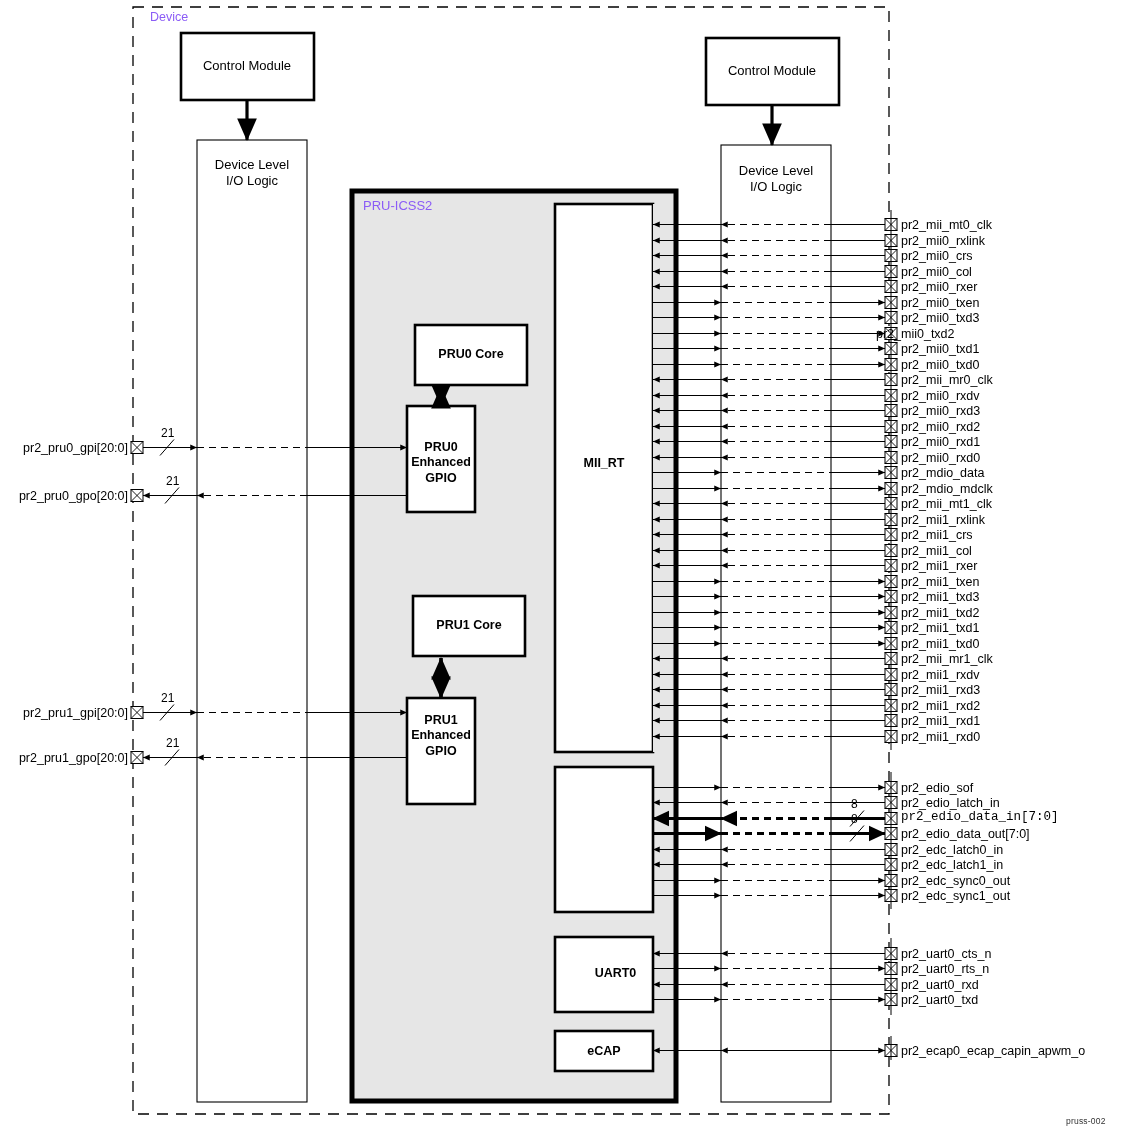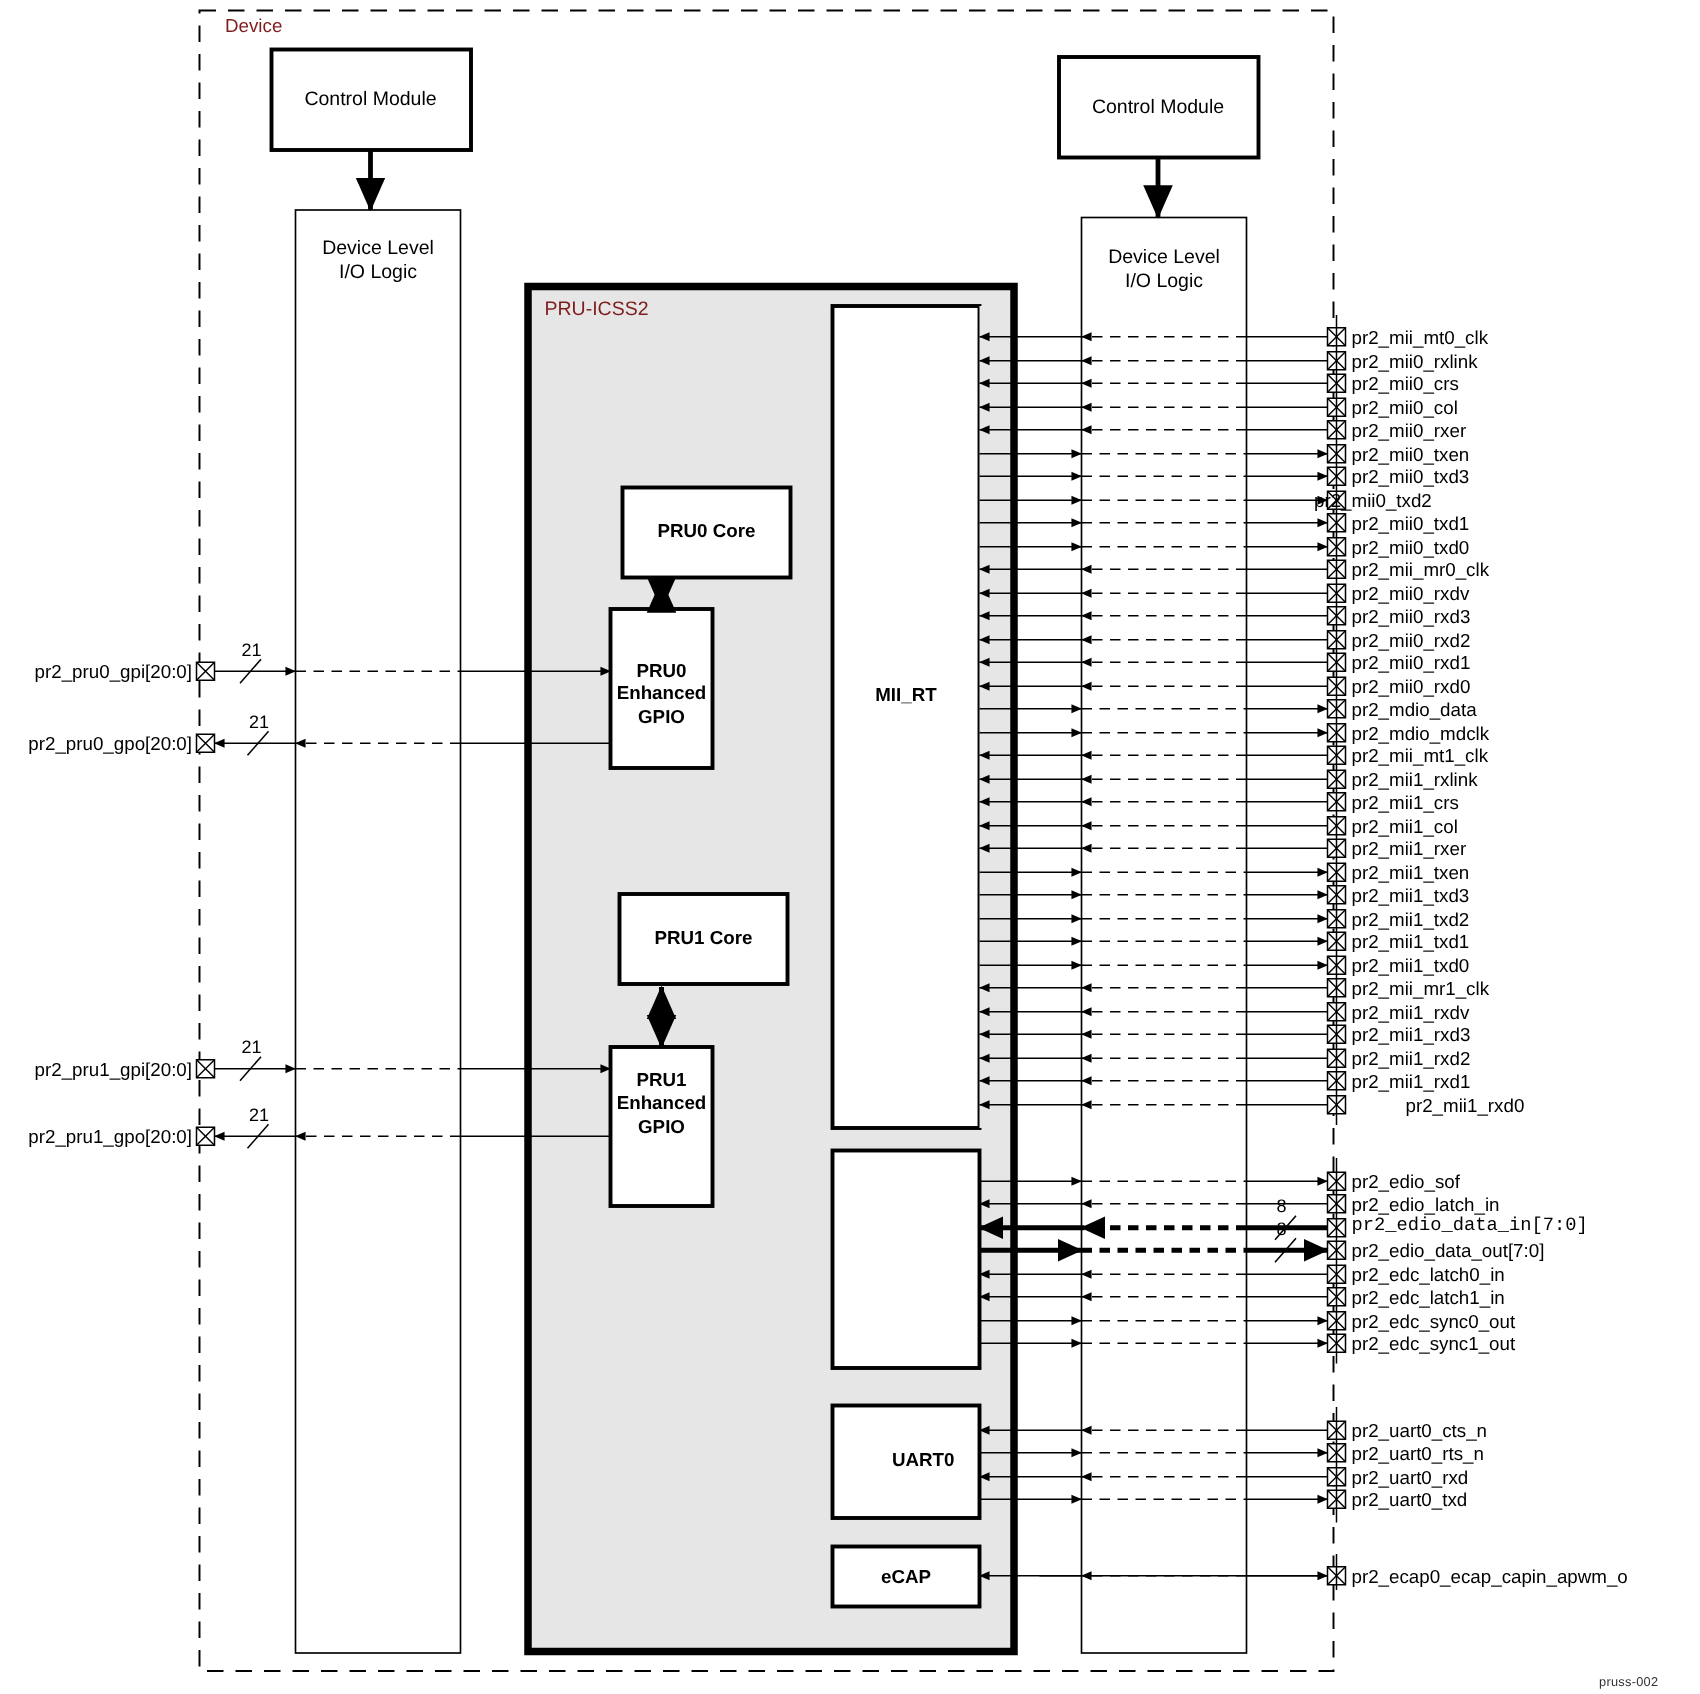--- a/index.html
+++ b/index.html
@@ -1,19 +1,19 @@
 <!DOCTYPE html>
 <html><head>
 <meta charset="utf-8">
 <style>
   html,body{margin:0;padding:0;background:#ffffff;}
   body{width:1133px;height:1129px;font-family:"Liberation Sans",sans-serif;color:#000;}
   #stage{position:relative;width:1133px;height:1129px;overflow:hidden;}
   svg{position:absolute;left:0;top:0;}
-  .lbl{position:absolute;font-size:12.5px;color:#7f1d1d;white-space:nowrap;line-height:1.05;}
+  .lbl{position:absolute;font-size:12.5px;color:#8b5cf6;white-space:nowrap;line-height:1.05;}
   .blklbl{position:absolute;text-align:center;white-space:pre-line;line-height:1.22;}
   .thin-box-label{font-size:13px;}
   .bold-label{font-weight:bold;font-size:12.5px;}
   .pinlabel{position:absolute;font-size:12.5px;white-space:nowrap;transform:translateY(-50%);}
   .buswidth{position:absolute;font-size:12px;}
   .corner-tag{position:absolute;font-size:8.5px;color:#333;letter-spacing:0.2px;}
 </style>
 </head>
 <body>
 
@@ -526,21 +526,21 @@
       <div class="pinlabel" style="left: 901px; top: 581.5px;">pr2_mii1_txen</div>
       <div class="pinlabel" style="left: 901px; top: 596.5px;">pr2_mii1_txd3</div>
       <div class="pinlabel" style="left: 901px; top: 612.5px;">pr2_mii1_txd2</div>
       <div class="pinlabel" style="left: 901px; top: 627.5px;">pr2_mii1_txd1</div>
       <div class="pinlabel" style="left: 901px; top: 643.5px;">pr2_mii1_txd0</div>
       <div class="pinlabel" style="left: 901px; top: 658.5px;">pr2_mii_mr1_clk</div>
       <div class="pinlabel" style="left: 901px; top: 674.5px;">pr2_mii1_rxdv</div>
       <div class="pinlabel" style="left: 901px; top: 689.5px;">pr2_mii1_rxd3</div>
       <div class="pinlabel" style="left: 901px; top: 705.5px;">pr2_mii1_rxd2</div>
       <div class="pinlabel" style="left: 901px; top: 720.5px;">pr2_mii1_rxd1</div>
-      <div class="pinlabel" style="left: 901px; top: 736.5px; margin-left: 36px;">pr2_mii1_rxd0</div>
+      <div class="pinlabel" style="left: 901px; top: 736.5px;">pr2_mii1_rxd0</div>
       <div class="pinlabel" style="left: 901px; top: 787.5px;">pr2_edio_sof</div>
       <div class="pinlabel" style="left: 901px; top: 802.5px;">pr2_edio_latch_in</div>
       <div class="pinlabel" style="left: 901px; top: 817px; font-family: Liberation Mono, monospace;">pr2_edio_data_in[7:0]</div>
       <div class="buswidth" style="left: 851px; top: 796.5px;">8</div>
       <div class="pinlabel" style="left: 901px; top: 833.5px;">pr2_edio_data_out[7:0]</div>
       <div class="buswidth" style="left: 851px; top: 811.5px;">8</div>
       <div class="pinlabel" style="left: 901px; top: 849.5px;">pr2_edc_latch0_in</div>
       <div class="pinlabel" style="left: 901px; top: 864.5px;">pr2_edc_latch1_in</div>
       <div class="pinlabel" style="left: 901px; top: 880.5px;">pr2_edc_sync0_out</div>
       <div class="pinlabel" style="left: 901px; top: 895.5px;">pr2_edc_sync1_out</div>

